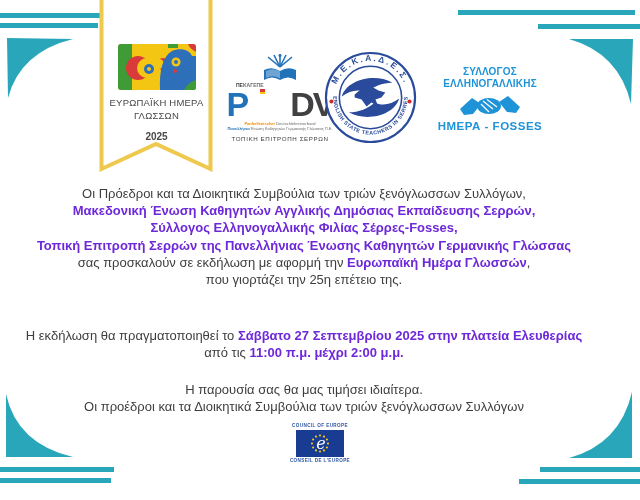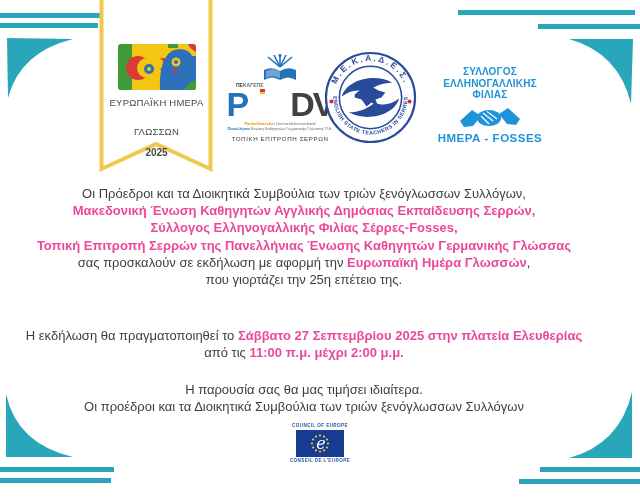--- a/index.html
+++ b/index.html
@@ -39,21 +39,21 @@
 
   
   #french{left:428px;top:66px;width:124px;text-align:center;color:#1E93D7;}
   .fr-line{font-weight:bold;font-size:10px;line-height:11.5px;letter-spacing:.2px;}
   #handshake{margin:3px auto 1px auto;}
   .fr-cities{font-weight:bold;font-size:11.5px;letter-spacing:.5px;line-height:13px;}
 
   
   .txtblock{left:0;width:608px;text-align:center;color:#3e3e3e;}
   .inv-line{font-size:13px;line-height:17.2px;}
-  .inv-line b{color:#ec4899;}
+  .inv-line b{color:#6d28d9;}
   #blockA{top:185px;}
   #blockB{top:327px;}
   #blockC{top:381px;}
 
   
   #coe{top:423px;left:0;width:640px;text-align:center;color:#2F55A4;}
   .coe-caption{font-size:4.6px;line-height:6px;letter-spacing:.4px;font-weight:bold;}
   #coe-flag{margin:1px auto;}
 </style>
 </head>
@@ -104,21 +104,21 @@
         <circle cx="41" cy="20" r="5" fill="#F3C614"></circle>
         <path d="M42,46 C41,26 45,12 54,7 C62,3 72,6 74,12 L78,12 L78,46 Z" fill="#2E6FBA"></path>
         <circle cx="58" cy="18" r="4.5" fill="#F3C614"></circle>
         <circle cx="58" cy="18" r="2" fill="#2E6FBA"></circle>
         <circle cx="57" cy="27" r="2" fill="#D93B3B"></circle>
         <path d="M66,46 C70,38 78,36 78,36 L78,46 Z" fill="#3E9B35"></path>
         <path d="M70,0 L78,0 L78,8 C74,6 71,3 70,0 Z" fill="#D93B3B"></path>
       </g>
     </svg>
     <div class="ribbon-title">ΕΥΡΩΠΑΪΚΗ ΗΜΕΡΑ</div>
-    <div class="ribbon-title" style="margin-top:16px;">ΓΛΩΣΣΩΝ</div>
+    <div class="ribbon-title" style="margin-top:0;">ΓΛΩΣΣΩΝ</div>
     <div class="ribbon-year">2025</div>
   </div>
 
   <div id="pdv" class="abs">
     <svg id="pdv-icon" width="40" height="28" viewBox="0 0 40 28">
       <g stroke="#2272B9" stroke-width="1.6" fill="none">
         <line x1="20" y1="13" x2="8" y2="3"></line>
         <line x1="20" y1="13" x2="14" y2="1"></line>
         <line x1="20" y1="13" x2="20" y2="0"></line>
         <line x1="20" y1="13" x2="26" y2="1"></line>
@@ -156,21 +156,20 @@
     <g fill="#2A4B9B">
       <path d="M19,47 C24,30 52,23 70,33 C60,33 50,37 44,43 C36,39 27,41 19,47 Z"></path>
       <path d="M77,49 C72,66 44,73 26,63 C36,63 46,59 52,53 C60,57 69,55 77,49 Z"></path>
       <path d="M32,45 L38,40 L44,42 L49,37 L56,41 L63,43 L59,48 L53,50 L56,57 L49,53 L44,57 L39,50 L32,48 Z"></path>
     </g>
   </svg>
 
   <div id="french" class="abs">
     <div class="fr-line">ΣΥΛΛΟΓΟΣ</div>
     <div class="fr-line">ΕΛΛΗΝΟΓΑΛΛΙΚΗΣ</div>
-    <div class="fr-line">ΦΙΛΙΑΣ</div>
     <svg id="handshake" width="62" height="27" viewBox="0 0 62 27">
       <g fill="#1E93D7">
         <polygon points="1,17 13,6 22,12 14,22 5,23"></polygon>
         <polygon points="61,15 49,4 40,10 48,20 57,21"></polygon>
         <ellipse cx="30" cy="14" rx="12" ry="8"></ellipse>
       </g>
       <g stroke="#ffffff" stroke-width="1.2" fill="none">
         <path d="M24,9 L34,17"></path>
         <path d="M28,7.5 L38,15"></path>
         <path d="M22,12 L30,20"></path>

